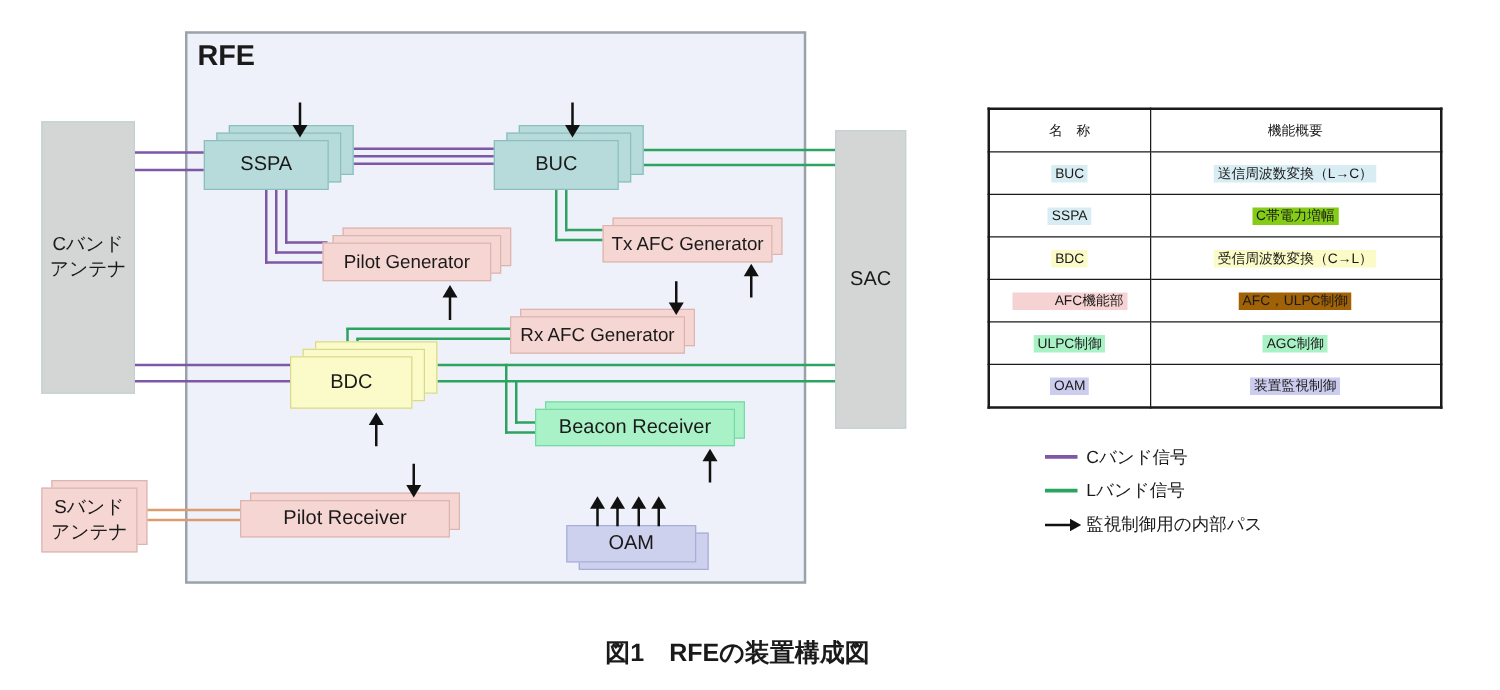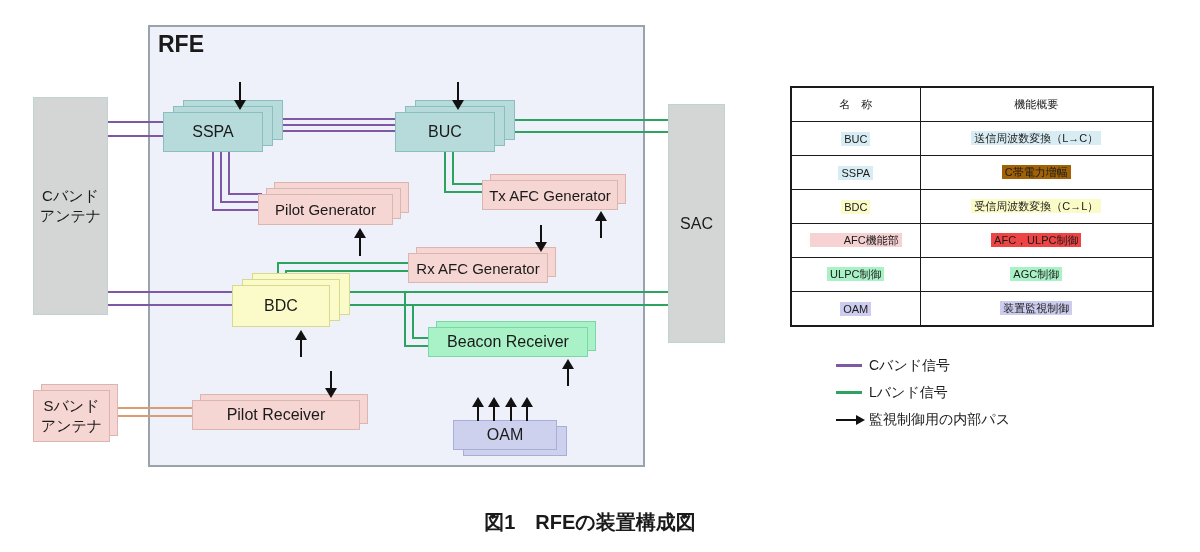--- a/index.html
+++ b/index.html
@@ -191,29 +191,29 @@
         <tr>
       <th>名　称</th>
       <th>機能概要</th>
     </tr>
     <tr>
       <td><span class="hl" style="background: rgb(216, 237, 243);">BUC</span></td>
       <td><span class="hl" style="background: rgb(216, 237, 243);">送信周波数変換（L→C）</span></td>
     </tr>
     <tr>
       <td><span class="hl" style="background: rgb(216, 237, 243);">SSPA</span></td>
-      <td><span class="hl" style="background: #a16207;">C帯電力増幅</span></td>
+      <td><span class="hl" style="background: #84cc16;">C帯電力増幅</span></td>
     </tr>
     <tr>
       <td><span class="hl" style="background: rgb(251, 251, 200);">BDC</span></td>
       <td><span class="hl" style="background: rgb(251, 251, 200);">受信周波数変換（C→L）</span></td>
     </tr>
     <tr>
       <td><span class="hl" style="background: rgb(247, 210, 210); padding-left: 34px;">AFC機能部</span></td>
-      <td><span class="hl" style="background: #ef4444;">AFC，ULPC制御</span></td>
+      <td><span class="hl" style="background: #a16207;">AFC，ULPC制御</span></td>
     </tr>
     <tr>
       <td><span class="hl" style="background: rgb(169, 242, 198);">ULPC制御</span></td>
       <td><span class="hl" style="background: rgb(169, 242, 198);">AGC制御</span></td>
     </tr>
     <tr>
       <td><span class="hl" style="background: rgb(204, 204, 238);">OAM</span></td>
       <td><span class="hl" style="background: rgb(204, 204, 238);">装置監視制御</span></td>
     </tr>
   </tbody>

